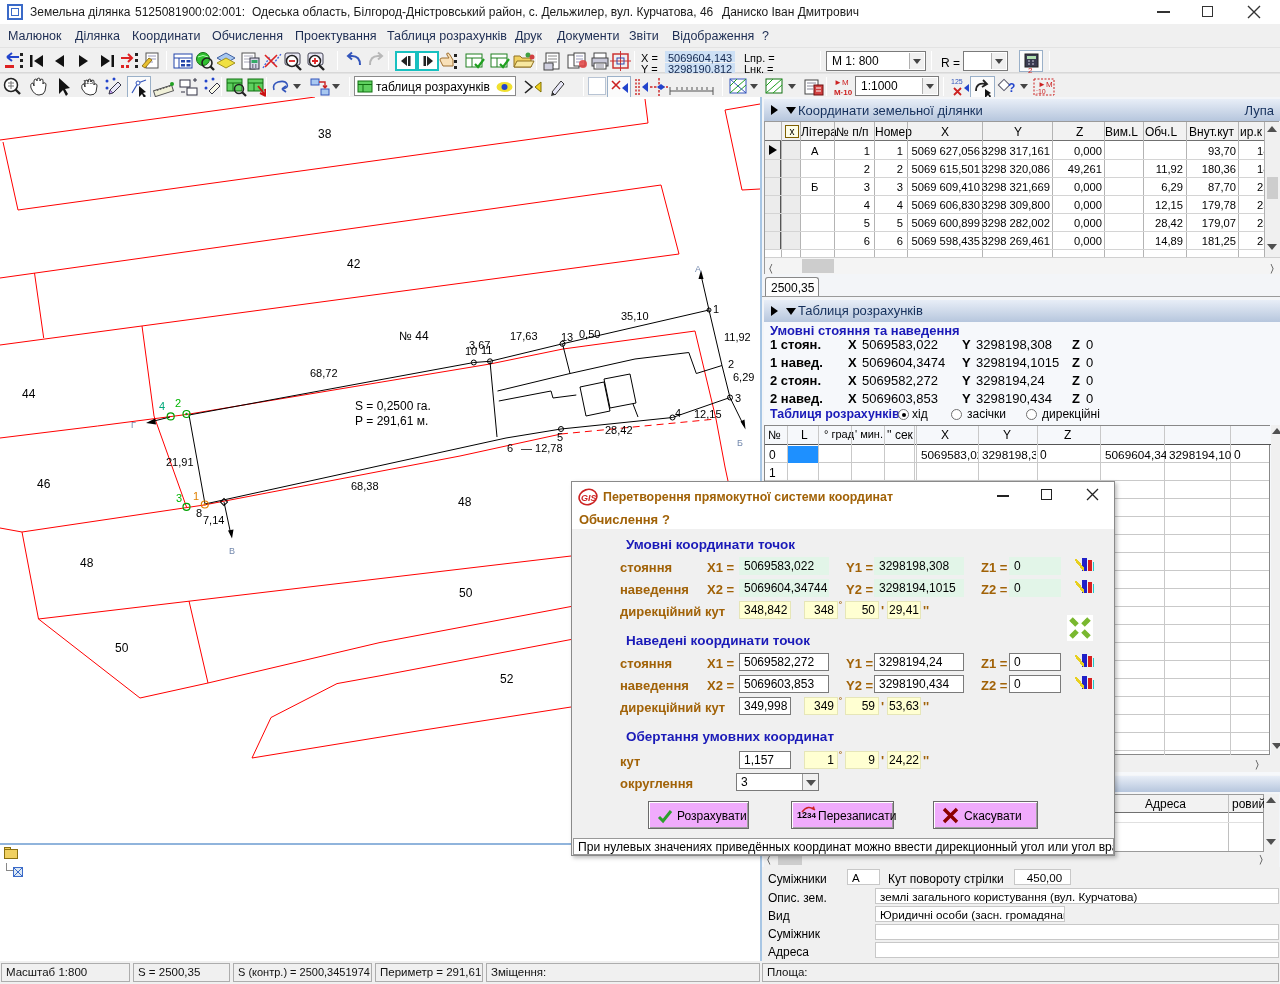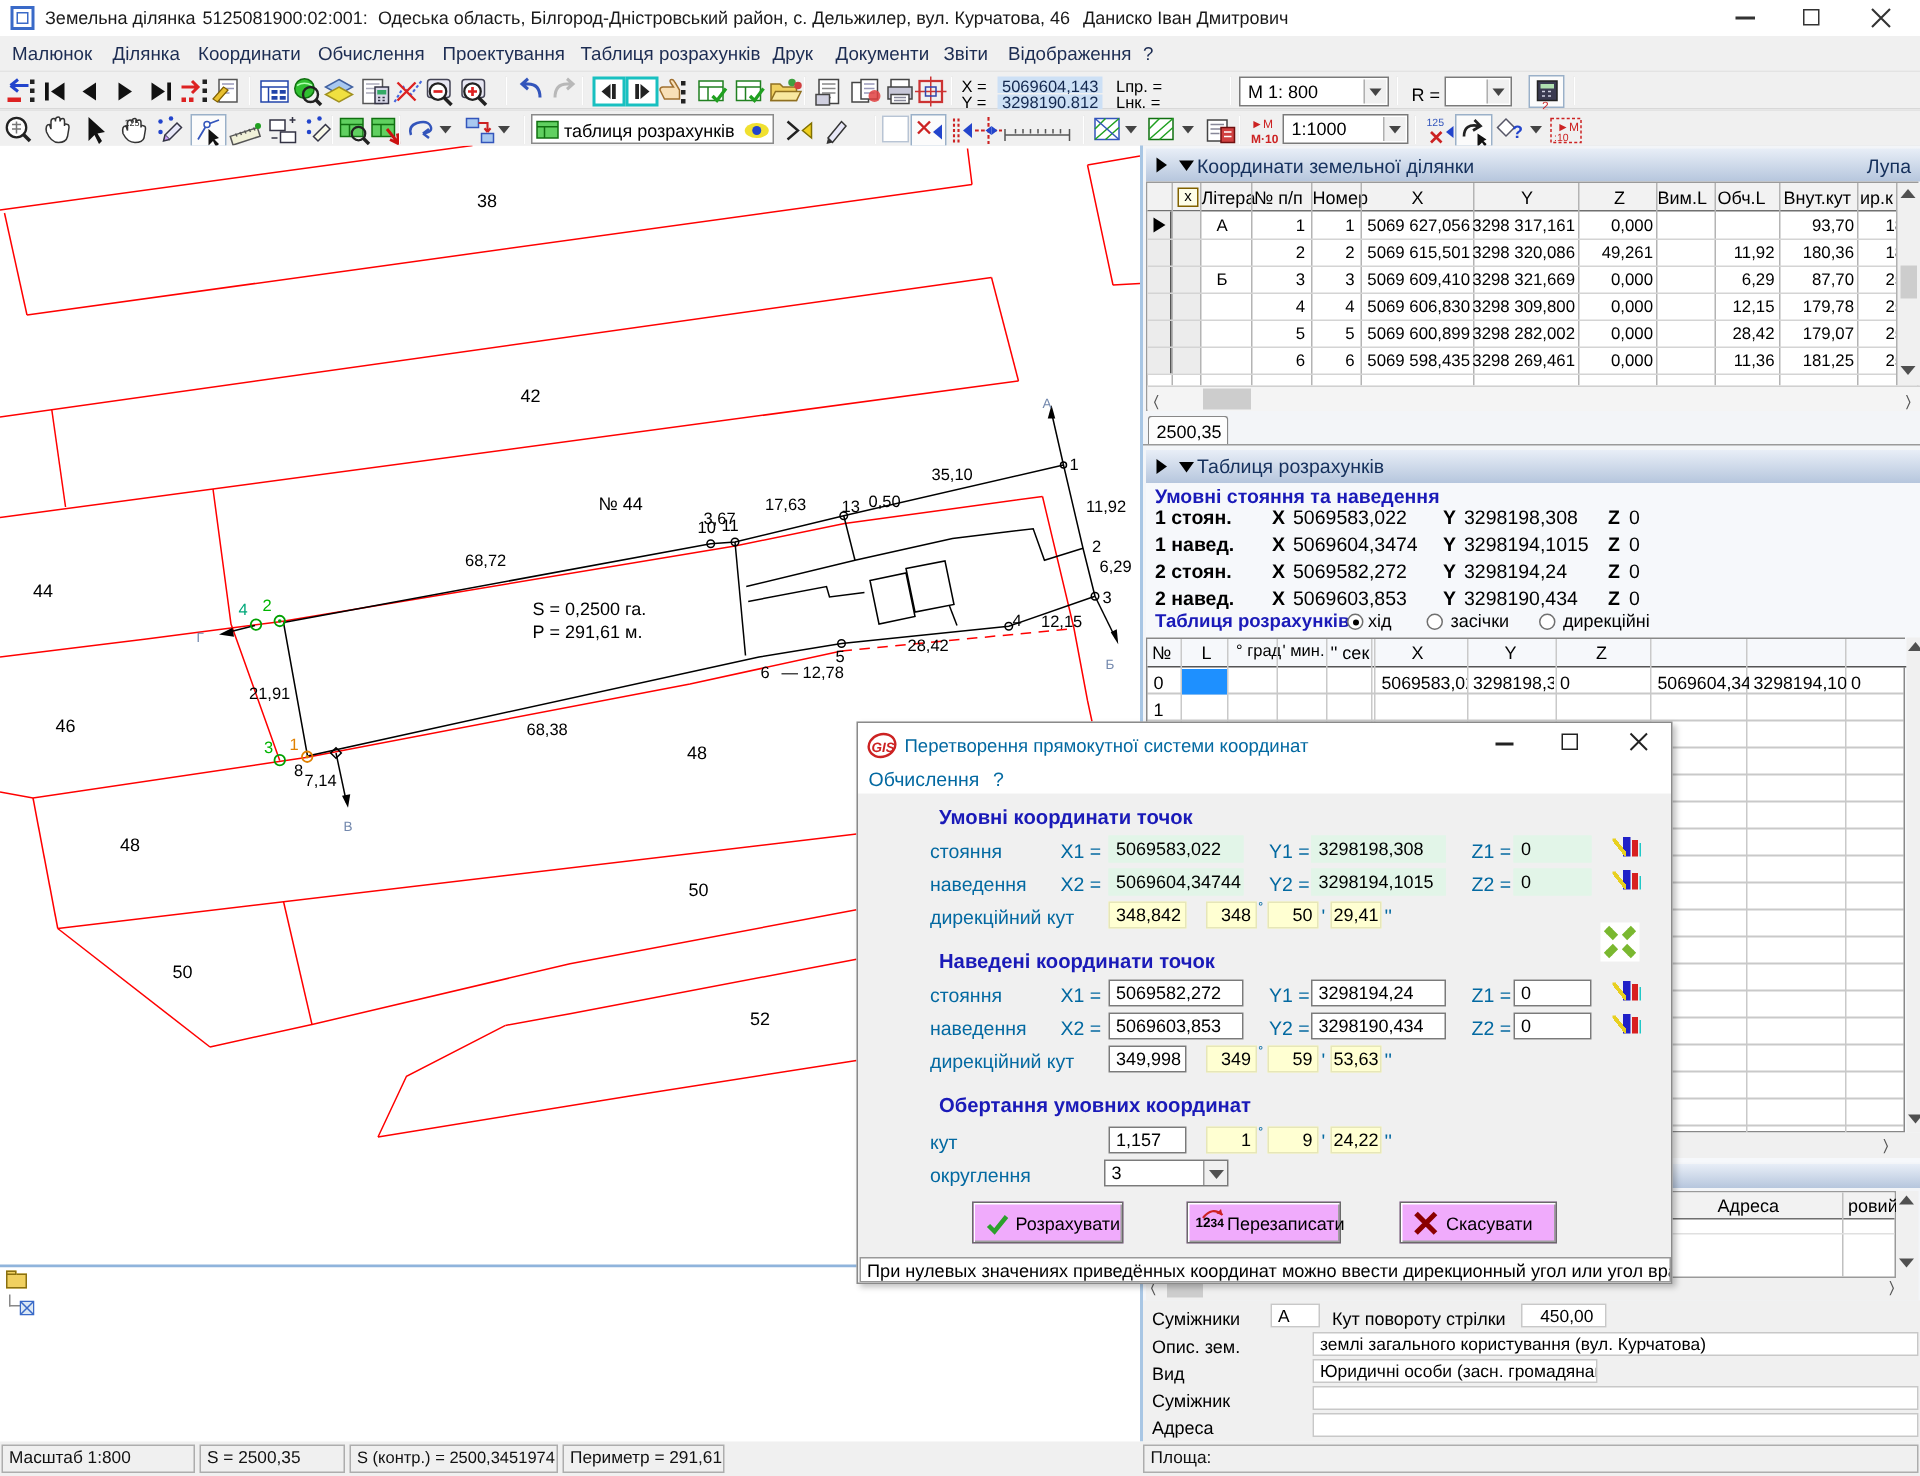--- a/index.html
+++ b/index.html
@@ -20,21 +20,21 @@
 .belowmap { left:0; top:845px; width:760px; height:116px; background:#fff; }
 .rp { left:760px; top:97px; width:520px; height:864px; background:#f3f5f8; border-left:2px solid #a8c6e4; }
 .phead { position:absolute; left:2px; width:516px; height:22px; background:linear-gradient(#e8eef7,#b6c6dd); color:#15305c; font-size:13px; }
 .phead .tri { position:absolute; left:7px; top:6px; width:0; height:0; border-left:7px solid #000; border-top:5px solid transparent; border-bottom:5px solid transparent; }
 .phead .tri2 { position:absolute; left:22px; top:8px; width:0; height:0; border-top:7px solid #000; border-left:5px solid transparent; border-right:5px solid transparent; }
 .dlg { left:571px; top:481px; width:544px; height:375px; background:#f0f0f0; border:1px solid #8a8a8a; box-shadow:2px 2px 4px rgba(0,0,0,0.25); }
 .navy { color:#1a1ab8; font-weight:bold; }
 .fld { position:absolute; height:18px; border:1px solid #7a7a7a; font-size:12px; color:#000; padding:1px 2px 0 4px; white-space:nowrap; overflow:hidden; }
 .mint { background:#e2f5e8; border:1px solid #e2f5e8; }
 .yel { background:#ffffd2; border:1px solid #e6e6b8; }
-.dtxt { position:absolute; font-size:13px; color:#0369a1; white-space:nowrap; }
+.dtxt { position:absolute; font-size:13px; color:#a16207; white-space:nowrap;font-weight:bold; }
 .btn { position:absolute; height:28px; background:#f0abfc; border:1px solid #6a6a6a; box-shadow:inset 1px 1px 0 #ffffff, inset -1px -1px 0 #a0a0a0; font-size:12px; color:#000; }
 .t1txt { position:absolute; font-size:12px; color:#000; white-space:nowrap; }
 .vl { position:absolute; top:0; width:1px; height:135px; background:#b4b4b4; }
 .rl { position:absolute; left:0; width:499px; height:1px; background:#d4d4d4; }
 .row1 { position:absolute; left:0; width:499px; height:18px; font-size:11.2px; }
 .row1 i,.row1 b,.row1 c,.row1 d,.row1 e,.row1 f { position:absolute; font-style:normal; font-weight:normal; top:2px; white-space:nowrap; }
 .row1 b { width:73px; text-align:right; }
 .row1 c { width:50px; text-align:right; }
 .row1 i { text-align:right; }
 .row1 d { text-align:right; }
@@ -767,21 +767,21 @@
         <d style="left:378px;width:40px;">28,42</d>
         <e style="left:421px;">179,07</e>
         <f>25</f>
       </div>
     <div class="row1" style="top:111px;">
         <i style="left:72px;width:33px;">6</i>
         <i style="left:112px;width:26px;">6</i>
         <b style="left:142px;">5069 598,435</b>
         <b style="left:212px;">3298 269,461</b>
         <c style="left:287px;">0,000</c>
-        <d style="left:378px;width:40px;">11,36</d>
+        <d style="left:378px;width:40px;">14,89</d>
         <e style="left:421px;">181,25</e>
         <f>25</f>
       </div>
 
     <div class="abs" style="left:499px;top:0;width:16px;height:135px;background:#f0f0f0;border-left:1px solid #b0b0b0;">
       <div class="arr up" style="top:4px;"></div>
       <div class="abs" style="left:2px;top:55px;width:11px;height:22px;background:#cdcdcd;"></div>
       <div class="arr dn" style="top:122px;"></div>
     </div>
 
@@ -930,20 +930,21 @@
     <div class="flbl" style="left:6px;top:78px;">Адреса</div>
     <div class="fbox" style="left:113px;top:75px;width:404px;"></div>
   </div>
 </div>
 
 <div class="abs statusbar">
   <div class="sseg" style="left:1px;width:129px;">Масштаб 1:800</div>
   <div class="sseg" style="left:133px;width:97px;">S = 2500,35</div>
   <div class="sseg" style="left:233px;width:139px;font-size:11px;">S (контр.) = 2500,3451974</div>
   <div class="sseg" style="left:375px;width:108px;">Периметр = 291,61</div>
+  <div class="sseg" style="left:486px;width:274px;">Зміщення:</div>
   <div class="sseg" style="left:762px;width:517px;">Площа:</div>
 </div>
 
 <div class="abs dlg" id="dlg">
   <div class="abs" style="left:0;top:0;width:542px;height:47px;background:#fff;"></div>
   <svg class="abs" style="left:6px;top:5px;" width="20" height="20" viewBox="0 0 20 20">
     <ellipse cx="10" cy="10" rx="9" ry="7.5" fill="none" stroke="#cc2222" stroke-width="1.6" transform="rotate(-18 10 10)"></ellipse>
     <text x="3" y="14" font-size="9" font-weight="bold" font-style="italic" fill="#cc2222" font-family="Liberation Sans, sans-serif">GIS</text>
   </svg>
   <div class="dtxt" style="left:31px;top:8px;font-size:12.4px;">Перетворення прямокутної системи координат</div>

